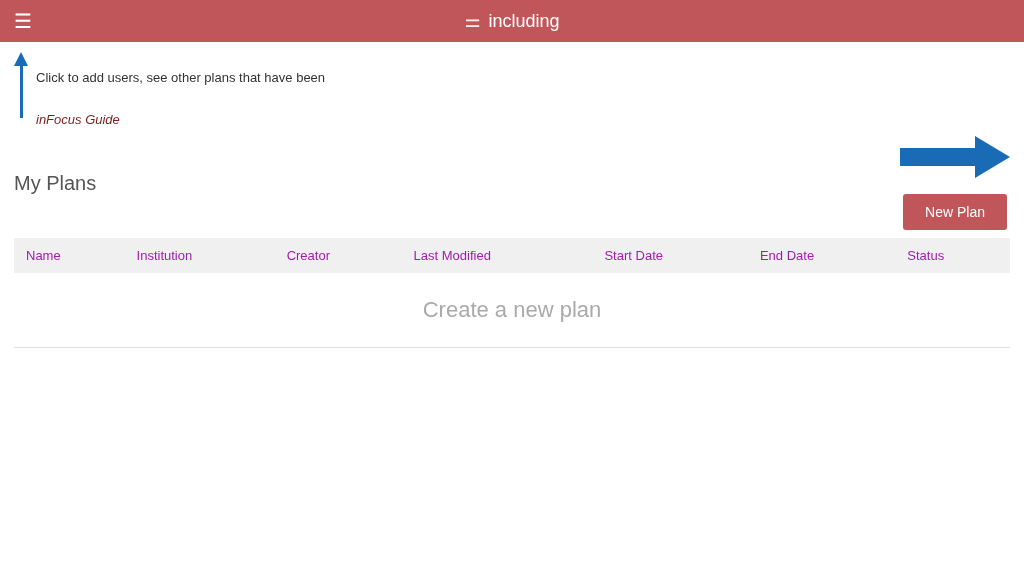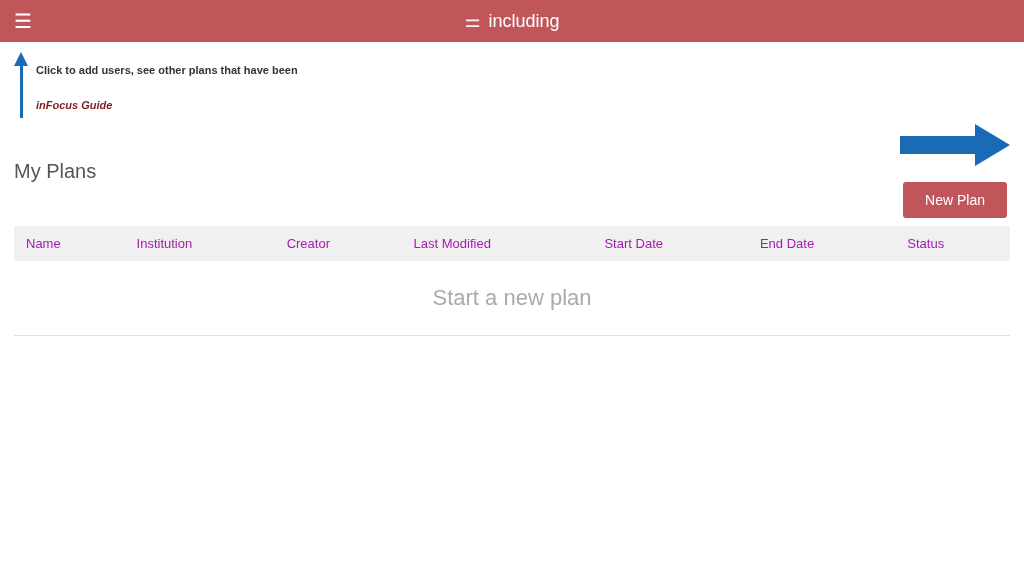--- a/index.html
+++ b/index.html
@@ -113,21 +113,21 @@
 
     <div style="display: flex; flex-direction: column; align-items: center; margin-right: 8px; flex-shrink: 0;">
 
       <div style="width: 0; height: 0; border-left: 7px solid transparent; border-right: 7px solid transparent; border-bottom: 14px solid #1a6bb5;">
       </div>
 
       <div style="width: 3px; background: #1a6bb5; flex: 1; min-height: 52px;">
       </div>
     </div>
 
-    <div style="font-size: 11px; color: #333; line-height: 1.6; margin-top: 10px; font-weight: bold;">
+    <div style="font-size: 13px; color: #333; line-height: 1.6; margin-top: 16px;">
       <span>Click to add users, see other plans that have been</span><br>
       <br>
       <a class="annotation-link" href="#">inFocus Guide</a>
     </div>
   </div>
 </div>
 
 <div class="main-content">
 
   <div class="page-header">
@@ -150,17 +150,17 @@
         <th>Institution</th>
         <th>Creator</th>
         <th>Last Modified</th>
         <th>Start Date</th>
         <th>End Date</th>
         <th>Status</th>
       </tr>
     </thead>
     <tbody>
       <tr class="empty-row">
-        <td colspan="7">Start a new plan</td>
+        <td colspan="7">Create a new plan</td>
       </tr>
     </tbody>
   </table>
 </div>
 
 </body></html>

